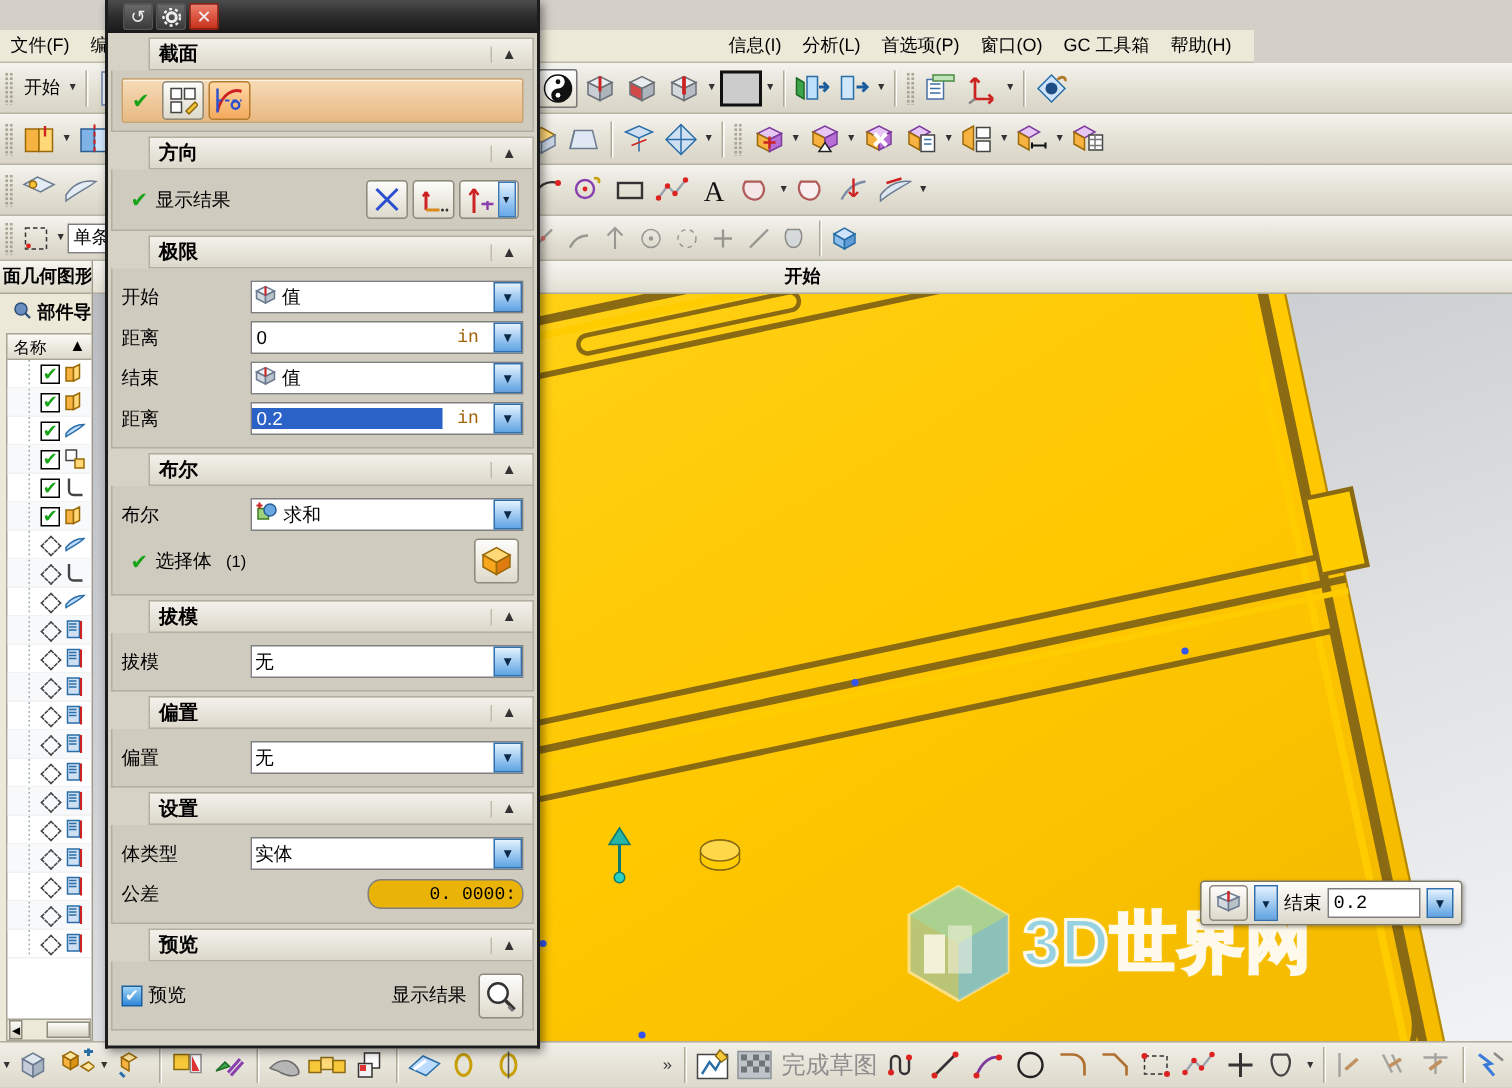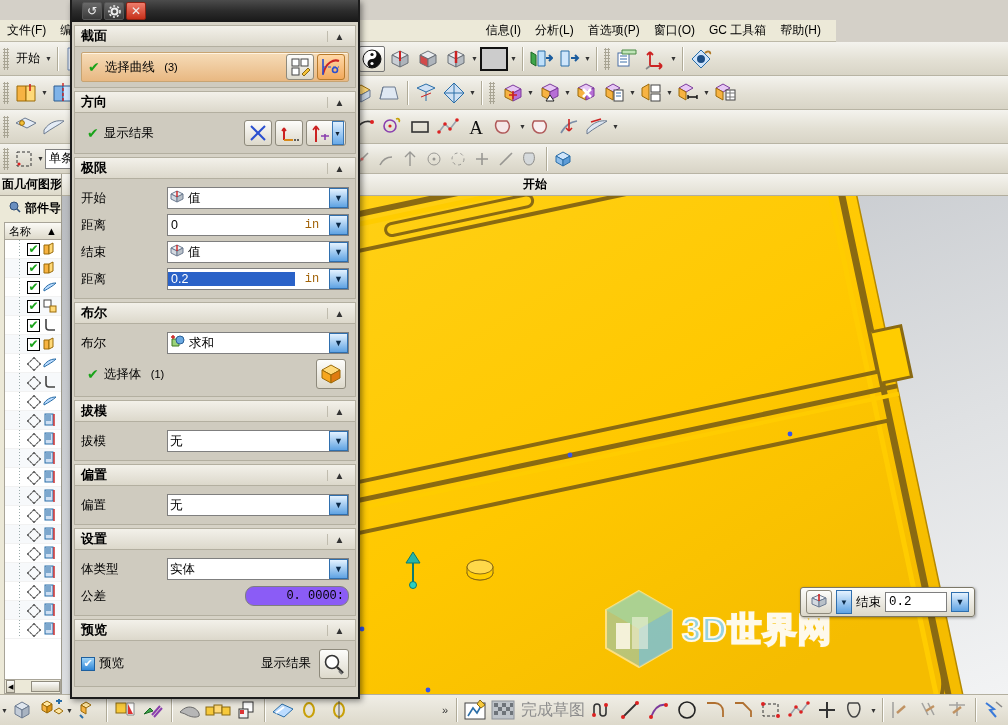--- a/index.html
+++ b/index.html
@@ -140,21 +140,21 @@
     border-radius:2px; flex:none;}
   .tbtn.close{ background:linear-gradient(180deg,#ef7d6c,#c6301a); border-color:#8f2213;
     font-weight:bold;}
   .dlg-body{ flex:1; overflow:hidden; padding:0 2px; }
 
   .grp-hdr{
     height:22px; margin-top:3px;
     background:linear-gradient(180deg,#f3f1ea,#dcd8cb);
     border:1px solid #b3afa0;
     display:flex; align-items:center; justify-content:space-between;
-    padding:0 4px 0 6px; font-weight:bold; font-size:13px;
+    padding:0 4px 0 6px; font-weight:bold; font-size:13px;margin-left:25px;
   }
   .grp-hdr .chv{ font-size:10px; width:24px; text-align:center;
     border-left:1px solid #c0bcae; color:#333;}
   .grp-body{
     background:#cfcbbf; border:1px solid #b3afa0; border-top:none;
     padding:5px 6px;
   }
   .selrow{
     height:30px; display:flex; align-items:center;
     background:linear-gradient(180deg,#f6dcb8,#e8b882);
@@ -199,21 +199,21 @@
   .numfield .nv.sel{ background:#2a62c8; color:#fff; }
   .numfield .unit{ width:34px; text-align:center; color:#a16207;
     font-family:"Liberation Mono","DejaVu Sans Mono",monospace; font-size:12px;}
   .numfield .nbtn{
     width:19px;height:20px;flex:none;
     background:linear-gradient(180deg,#e4f2ff,#5fa3e3);
     border:1px solid #2f6fae; color:#0b2a49;
     display:flex;align-items:center;justify-content:center;font-size:9px;
   }
   .tolfield{
-    width:104px; height:20px; background:#8b5cf6;
+    width:104px; height:20px; background:#eab308;
     border:1px solid #7f7f7f; border-radius:9px;
     display:flex; align-items:center; justify-content:flex-end;
     padding-right:4px; font-size:12px;
     font-family:"Liberation Mono","DejaVu Sans Mono",monospace;
     margin-left:auto;
   }
   .ckbox{ width:14px;height:14px;flex:none;
     background:linear-gradient(180deg,#9fd4f7,#2f87d8);
     border:1px solid #1d5f9e; display:flex;align-items:center;justify-content:center;
     color:#fff;font-size:11px;font-weight:bold;}
@@ -230,21 +230,21 @@
   }
   .btn.ok{ background:linear-gradient(180deg,#d9f2b6,#8fce52);
     border-color:#5f9a2c; font-weight:bold;}
   .watermark{
     position:absolute; right:6px; bottom:26px; width:400px; height:78px;
     display:flex; align-items:center; gap:6px; pointer-events:none;
     opacity:.92;
   }
   .wm-hex{ width:74px;height:80px;position:relative;flex:none;}
   .wm-text{ display:flex; flex-direction:column; line-height:1;}
-  .wm-main{ font-size:34px; font-weight:bold; color:#8ed4f5;
+  .wm-main{ font-size:44px; font-weight:bold; color:#8ed4f5;
     -webkit-text-stroke:2px #ffffff; letter-spacing:1px;
     text-shadow:0 0 2px #fff;}
   .wm-sub{ font-size:20px; font-weight:bold; color:#9ddcf7;
     -webkit-text-stroke:1px #fff; letter-spacing:1px; margin-top:2px;}
 
   .floatwidget{
     position:absolute; left:800px; top:587px;
     height:30px; display:flex; align-items:center; gap:4px;
     background:linear-gradient(180deg,#fdfdfb,#dcd8ca);
     border:1px solid #7c7868; border-radius:3px; padding:2px 5px;
@@ -1321,24 +1321,20 @@
 
     <div class="dlg-body">
 
       <div class="grp-hdr">
         <span>截面</span>
         <span class="chv">▲</span>
       </div>
       <div class="grp-body">
         <div class="selrow">
           <span class="ck-green">✔</span>
-          <span class="lbl">
-            <span>选择曲线</span>
-            <span style="font-size:11px;margin-left:6px;">(3)</span>
-          </span>
           <div class="ibtn">
             <svg width="20" height="20" viewBox="0 0 20 20">
                 <rect x="2" y="2" width="7" height="7" fill="#fff" stroke="#444"></rect>
                 <rect x="11" y="2" width="7" height="7" fill="#fff" stroke="#444"></rect>
                 <rect x="2" y="11" width="7" height="7" fill="#fff" stroke="#444"></rect>
                 <path d="M12 17l6-6 2 2-6 6z" fill="#f5c23a" stroke="#8a6a12"></path>
               </svg>
           </div>
           <div class="ibtn active">
             <svg width="22" height="22" viewBox="0 0 22 22">

